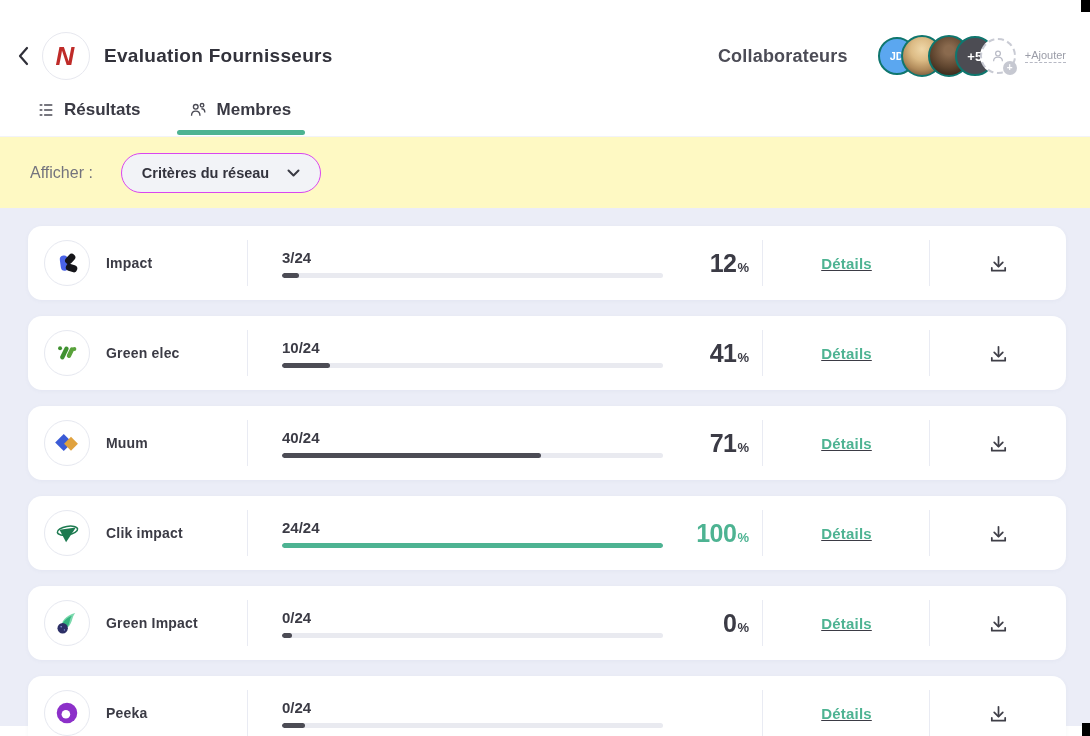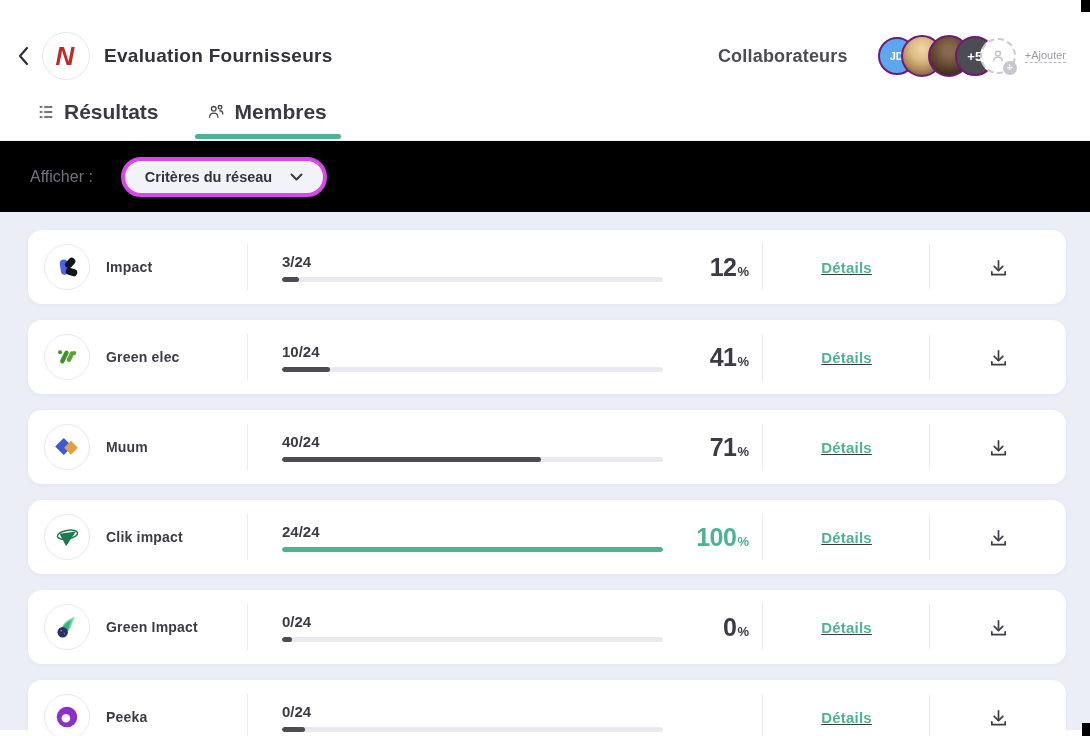--- a/index.html
+++ b/index.html
@@ -21,37 +21,37 @@
   }
   
   .header-top{display:flex;align-items:center;height:52px;margin:30px 24px 0 10px;}
   .back-btn{width:26px;display:flex;justify-content:center;cursor:pointer;}
   .app-logo{width:48px;height:48px;border-radius:50%;border:1px solid #e7e8ef;display:flex;align-items:center;justify-content:center;margin-left:6px;background:#fff;}
   .n-mark{font-style:italic;font-weight:900;font-size:26px;color:#bf2b28;line-height:1;transform:translateX(-1px);}
   .page-title{margin-left:14px;font-size:19px;font-weight:bold;color:#32323b;letter-spacing:.3px;}
   .header-spacer{flex:1;}
   .collab-label{font-size:18px;font-weight:bold;color:#4c4c56;margin-right:30px;letter-spacing:.2px;}
   .avatar-stack{display:flex;align-items:center;}
-  .avatar{border-radius:50%;border:2px solid #701a75;display:flex;align-items:center;justify-content:center;flex:none;}
+  .avatar{border-radius:50%;border:2px solid #0f766e;display:flex;align-items:center;justify-content:center;flex:none;}
   .avatar+.avatar{margin-left:-15px;}
   .av-initials{width:38px;height:38px;background:#5ba7f0;color:#fff;font-size:11px;font-weight:bold;z-index:1;}
   .av-photo1{width:42px;height:42px;z-index:2;background:radial-gradient(circle at 50% 32%, #efd7a8 0%, #dcbb85 35%, #b08a5a 65%, #6e5138 90%, #4c3826 100%);}
   .av-photo2{width:42px;height:42px;z-index:3;background:radial-gradient(circle at 50% 35%, #8a6a4e 15%, #5f452f 55%, #3a2a1c 82%, #201710 100%);}
   .av-more{width:40px;height:40px;background:#4c4c53;color:#fff;font-size:13px;font-weight:bold;z-index:4;}
   .av-add{width:36px;height:36px;border:2px dashed #c9cbd4;margin-left:-8px;position:relative;background:#fff;z-index:5;cursor:pointer;}
   .av-add .plus-badge{position:absolute;right:-3px;bottom:-3px;width:14px;height:14px;border-radius:50%;background:#c6c8d1;color:#fff;font-size:10px;line-height:14px;text-align:center;font-weight:bold;}
   .add-label{margin-left:9px;font-size:11px;color:#9b9da8;border-bottom:1px dashed #b7b9c4;padding-bottom:1px;cursor:pointer;}
   
   .tabs{display:flex;gap:48px;margin:18px 0 0 38px;padding-bottom:16px;}
-  .tab{display:flex;align-items:center;gap:10px;font-size:21px;font-weight:bold;color:#3a3a44;position:relative;cursor:pointer;}
+  .tab{display:flex;align-items:center;gap:10px;font-size:17px;font-weight:bold;color:#3a3a44;position:relative;cursor:pointer;}
   .tab.active::after{content:'';position:absolute;left:-12px;right:-14px;bottom:-15px;height:5px;border-radius:3px;background:var(--green);}
   
-  .filter-bar{height:72px;display:flex;align-items:center;padding-left:30px;background:#000000;border-top:1px solid #f2f3f8;}
+  .filter-bar{height:72px;display:flex;align-items:center;padding-left:30px;background:#fef9c3;border-top:1px solid #f2f3f8;}
   .filter-label{font-size:16px;color:var(--gray);}
-  .filter-pill{margin-left:28px;height:40px;border-radius:21px;background:#f2f3f7;border:4px solid #d946ef;padding:0 20px;display:flex;align-items:center;gap:18px;cursor:pointer;}
+  .filter-pill{margin-left:28px;height:40px;border-radius:21px;background:#f2f3f7;border:1px solid #d946ef;padding:0 20px;display:flex;align-items:center;gap:18px;cursor:pointer;}
   .filter-pill .value{font-size:14.5px;font-weight:bold;color:#33333d;}
   
   .content{background:var(--page-bg);height:518px;padding:18px 24px 0 28px;}
   .row-card{width:1038px;height:74px;background:#fff;border-radius:14px;margin-bottom:16px;display:grid;grid-template-columns:220px 515px 167px 136px;align-items:stretch;box-shadow:0 1px 4px rgba(80,90,140,.05);}
   .col{display:flex;align-items:center;position:relative;}
   .col.sep::after{content:'';position:absolute;right:0;top:14px;bottom:14px;width:1px;background:var(--divider);}
   .col-name{padding-left:16px;gap:16px;}
   .supplier-logo{width:46px;height:46px;border-radius:50%;border:1px solid #e6e8f0;display:flex;align-items:center;justify-content:center;background:#fff;flex:none;}
   .supplier-name{font-size:14px;font-weight:bold;color:var(--dark);letter-spacing:.2px;}
   .col-progress{padding:0 14px 0 34px;}

